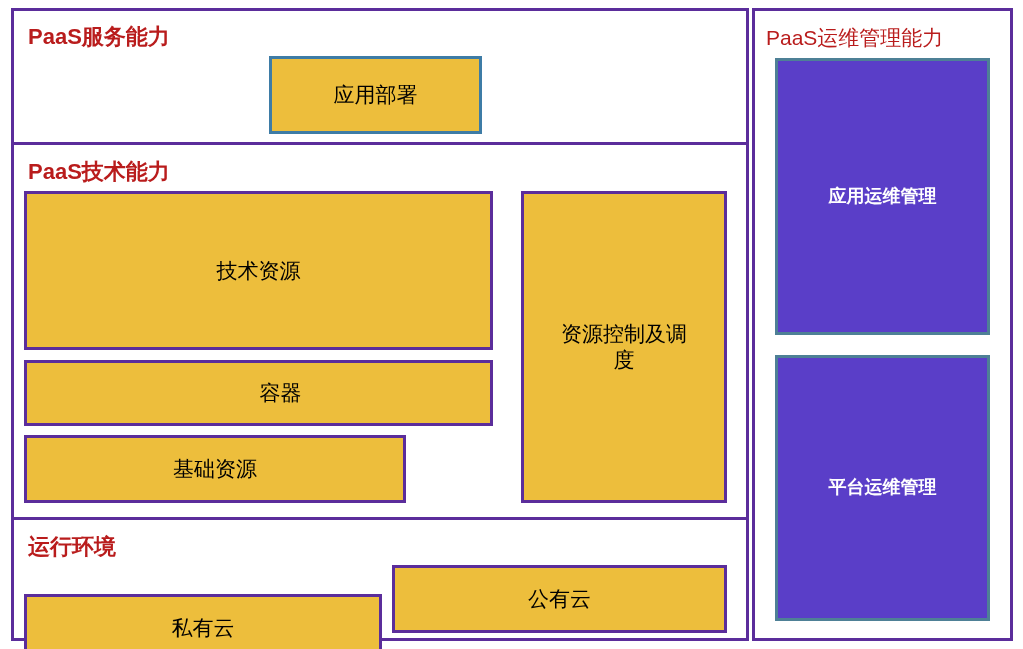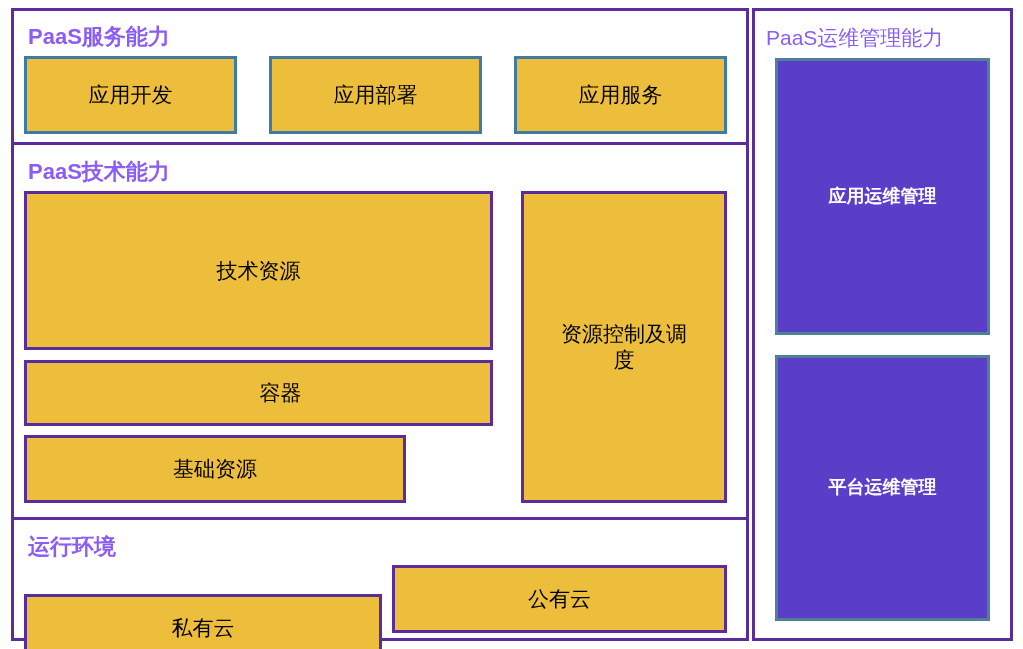--- a/index.html
+++ b/index.html
@@ -35,21 +35,21 @@
     right: 0;
     height: 3px;
     background: #5B2D9B;
   }
 
   
   .sect-title {
     position: absolute;
     font-size: 22px;
     font-weight: bold;
-    color: #8b5cf6;
+    color: #b91c1c;
     white-space: nowrap;
     letter-spacing: 0px;
   }
   .sect-title.regular {
     font-weight: normal;
     font-size: 21px;
   }
 
   
   .box {
@@ -83,31 +83,25 @@
 
 <div id="canvas">
 
   <div id="left-panel" class="panel">
 
     <div class="section-divider" style="top:131px;"></div>
     <div class="section-divider" style="top:506px;"></div>
 
     <div class="sect-title" style="left:14px; top:11px;">PaaS服务能力</div>
 
-    <div class="box gold b-teal" style="left:10px; top:45px; width:213px; height:78px;">
-      <span>应用开发</span>
-    </div>
 
     <div class="box gold b-teal" style="left:255px; top:45px; width:213px; height:78px;">
       <span>应用部署</span>
     </div>
 
-    <div class="box gold b-teal" style="left:500px; top:45px; width:213px; height:78px;">
-      <span>应用服务</span>
-    </div>
 
     <div class="sect-title" style="left:14px; top:146px;">PaaS技术能力</div>
 
     <div class="box gold b-purple" style="left:10px; top:180px; width:469px; height:159px;">
       <span>技术资源</span>
     </div>
 
     <div class="box gold b-purple" style="left:10px; top:349px; width:469px; height:66px;padding-left:44px;">
       <span>容器</span>
     </div>

